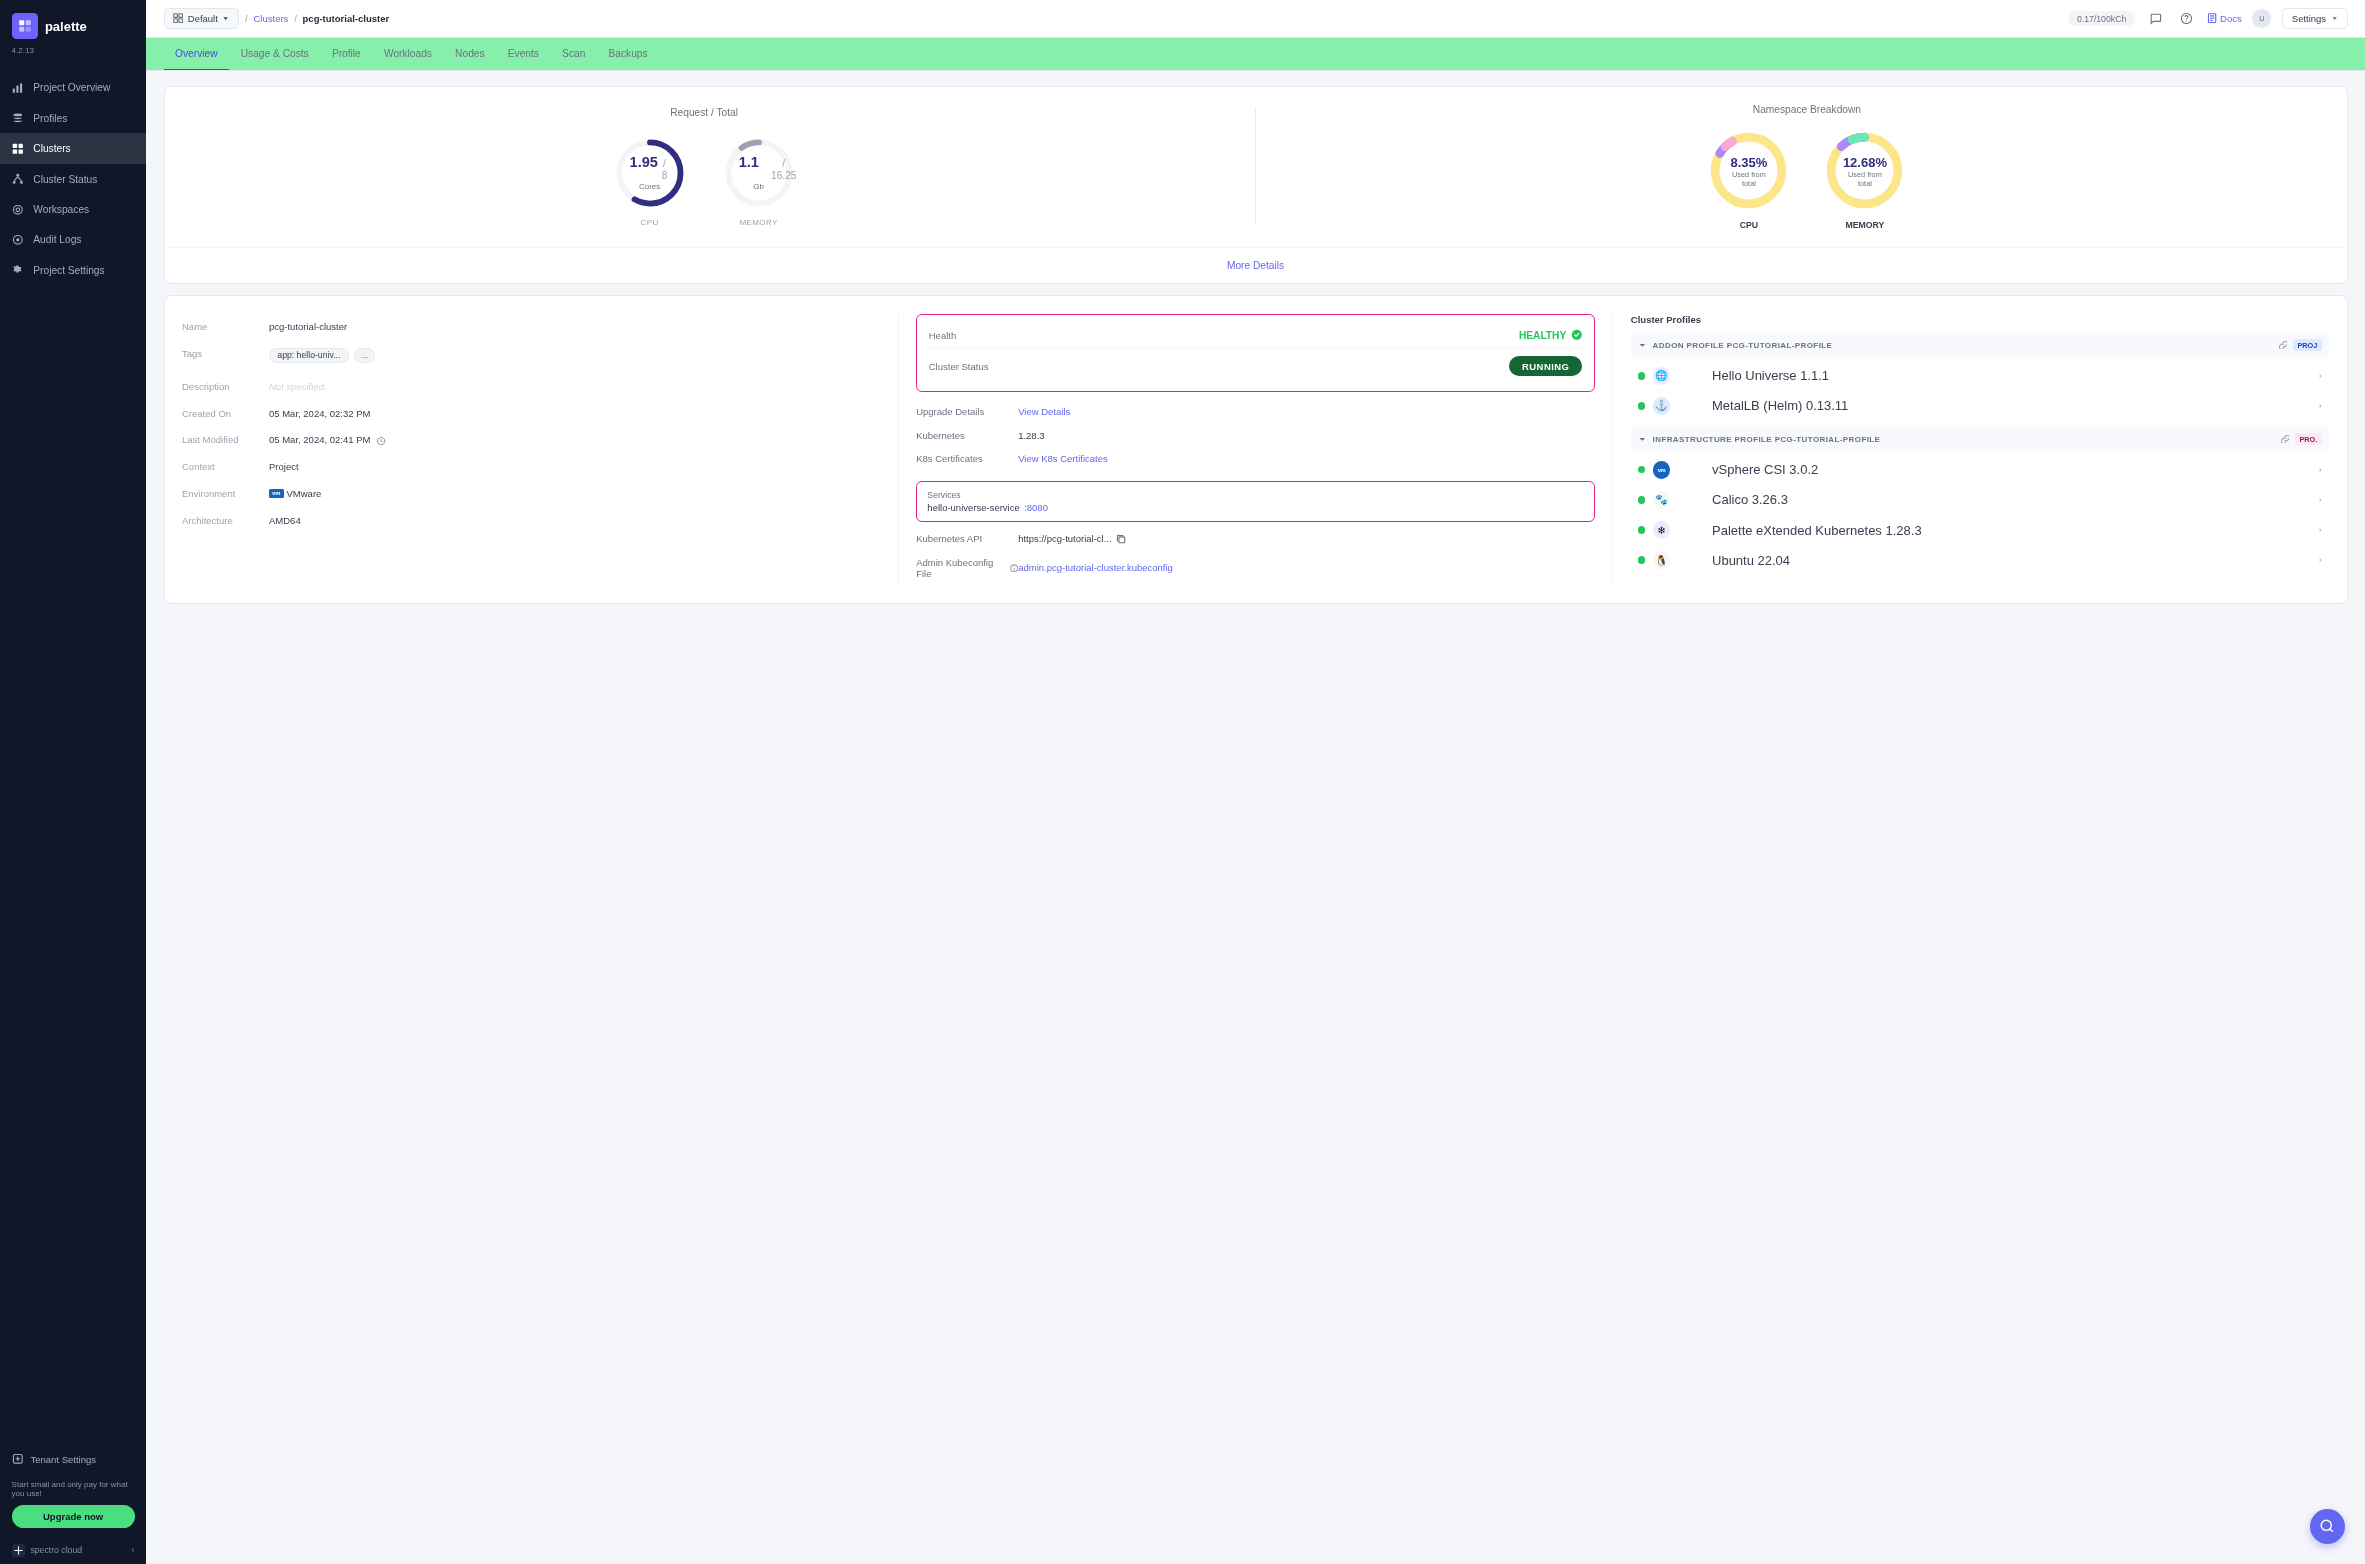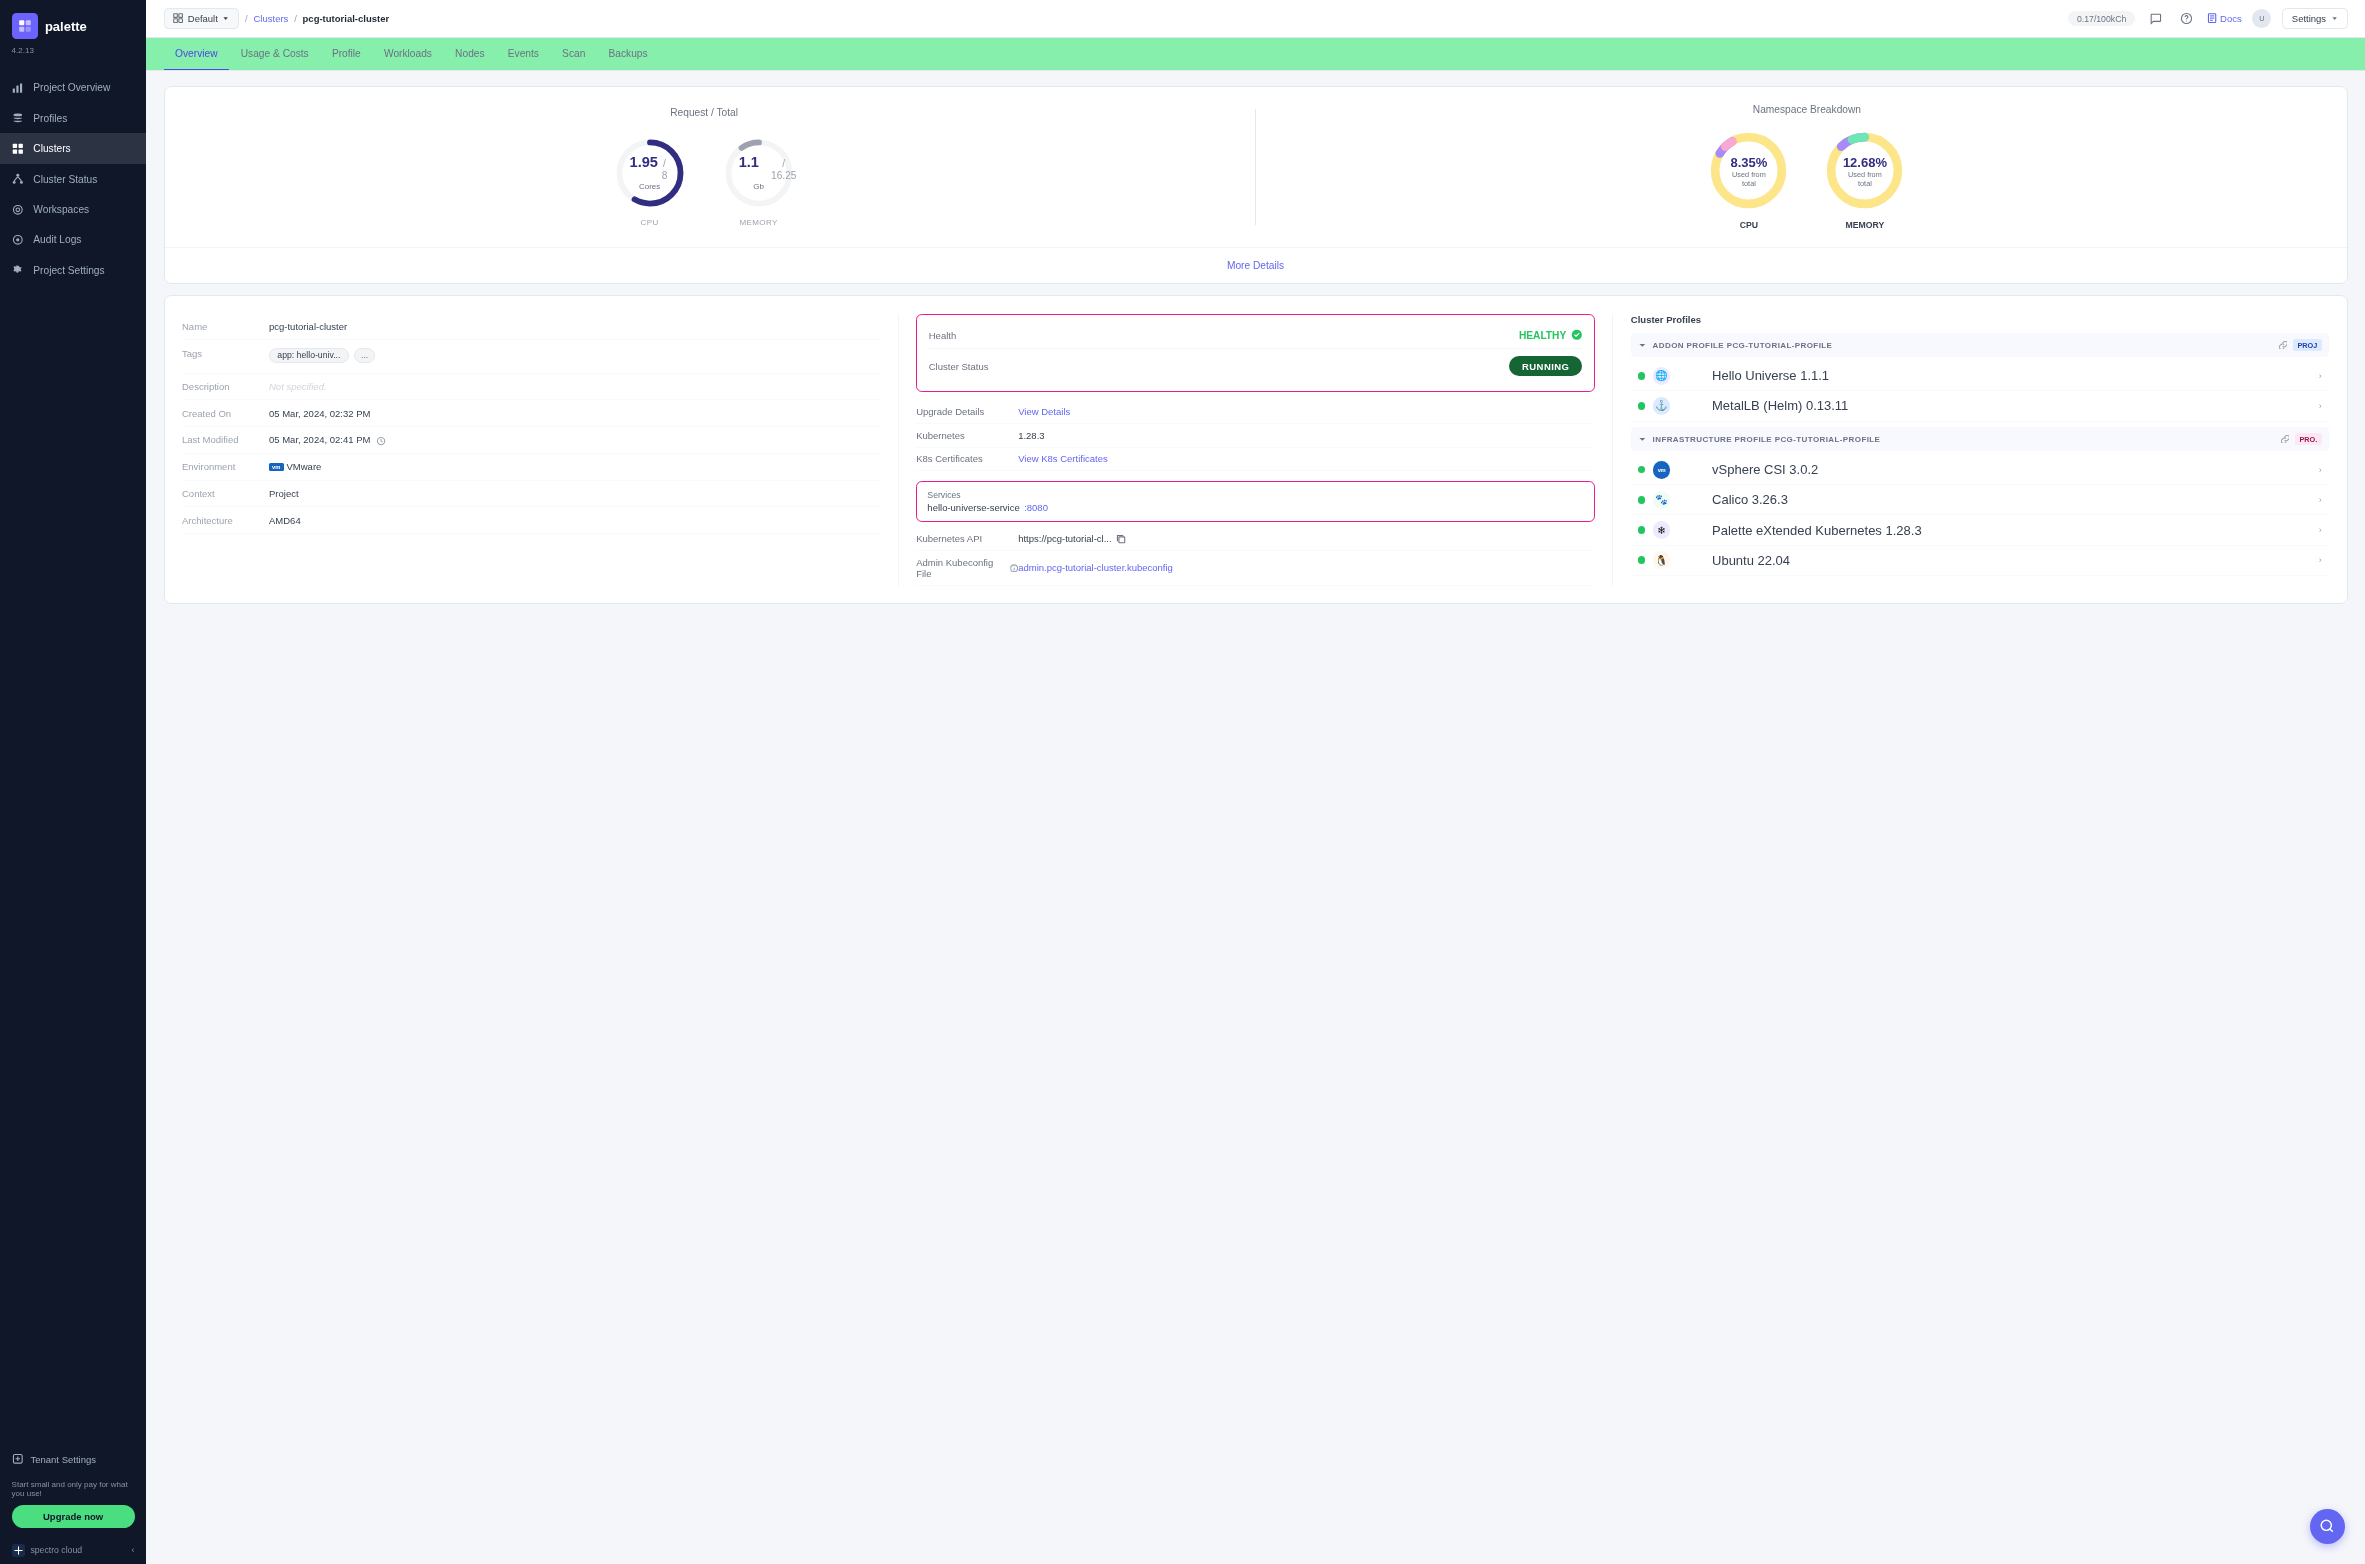--- a/index.html
+++ b/index.html
@@ -433,31 +433,31 @@
             <span class="detail-label">Last Modified</span>
             <span class="detail-value">
               <span>05 Mar, 2024, 02:41 PM</span>
               <svg style="margin-left:2.9px;vertical-align:middle;" width="10.2" height="10.2" viewBox="0 0 14 14" fill="none" stroke="#9ca3af" stroke-width="1.5">
                   <circle cx="7" cy="7" r="5"></circle>
                   <path d="M7 4v3l2 1.5"></path>
                 </svg>
             </span>
           </div>
           <div class="detail-row">
+            <span class="detail-label">Context</span>
+            <span class="detail-value">Project</span>
+          </div>
+          <div class="detail-row">
             <span class="detail-label">Environment</span>
             <div class="vm-badge">
               <div class="vm-icon">
                 <span style="color:white;font-size:5.8px;font-weight:700;">vm</span>
               </div>
               <span>VMware</span>
             </div>
-          </div>
-          <div class="detail-row">
-            <span class="detail-label">Context</span>
-            <span class="detail-value">Project</span>
           </div>
           <div class="detail-row">
             <span class="detail-label">Architecture</span>
             <span class="detail-value">AMD64</span>
           </div>
         </div>
 
         <div class="detail-center">
 
           <div class="health-box">

